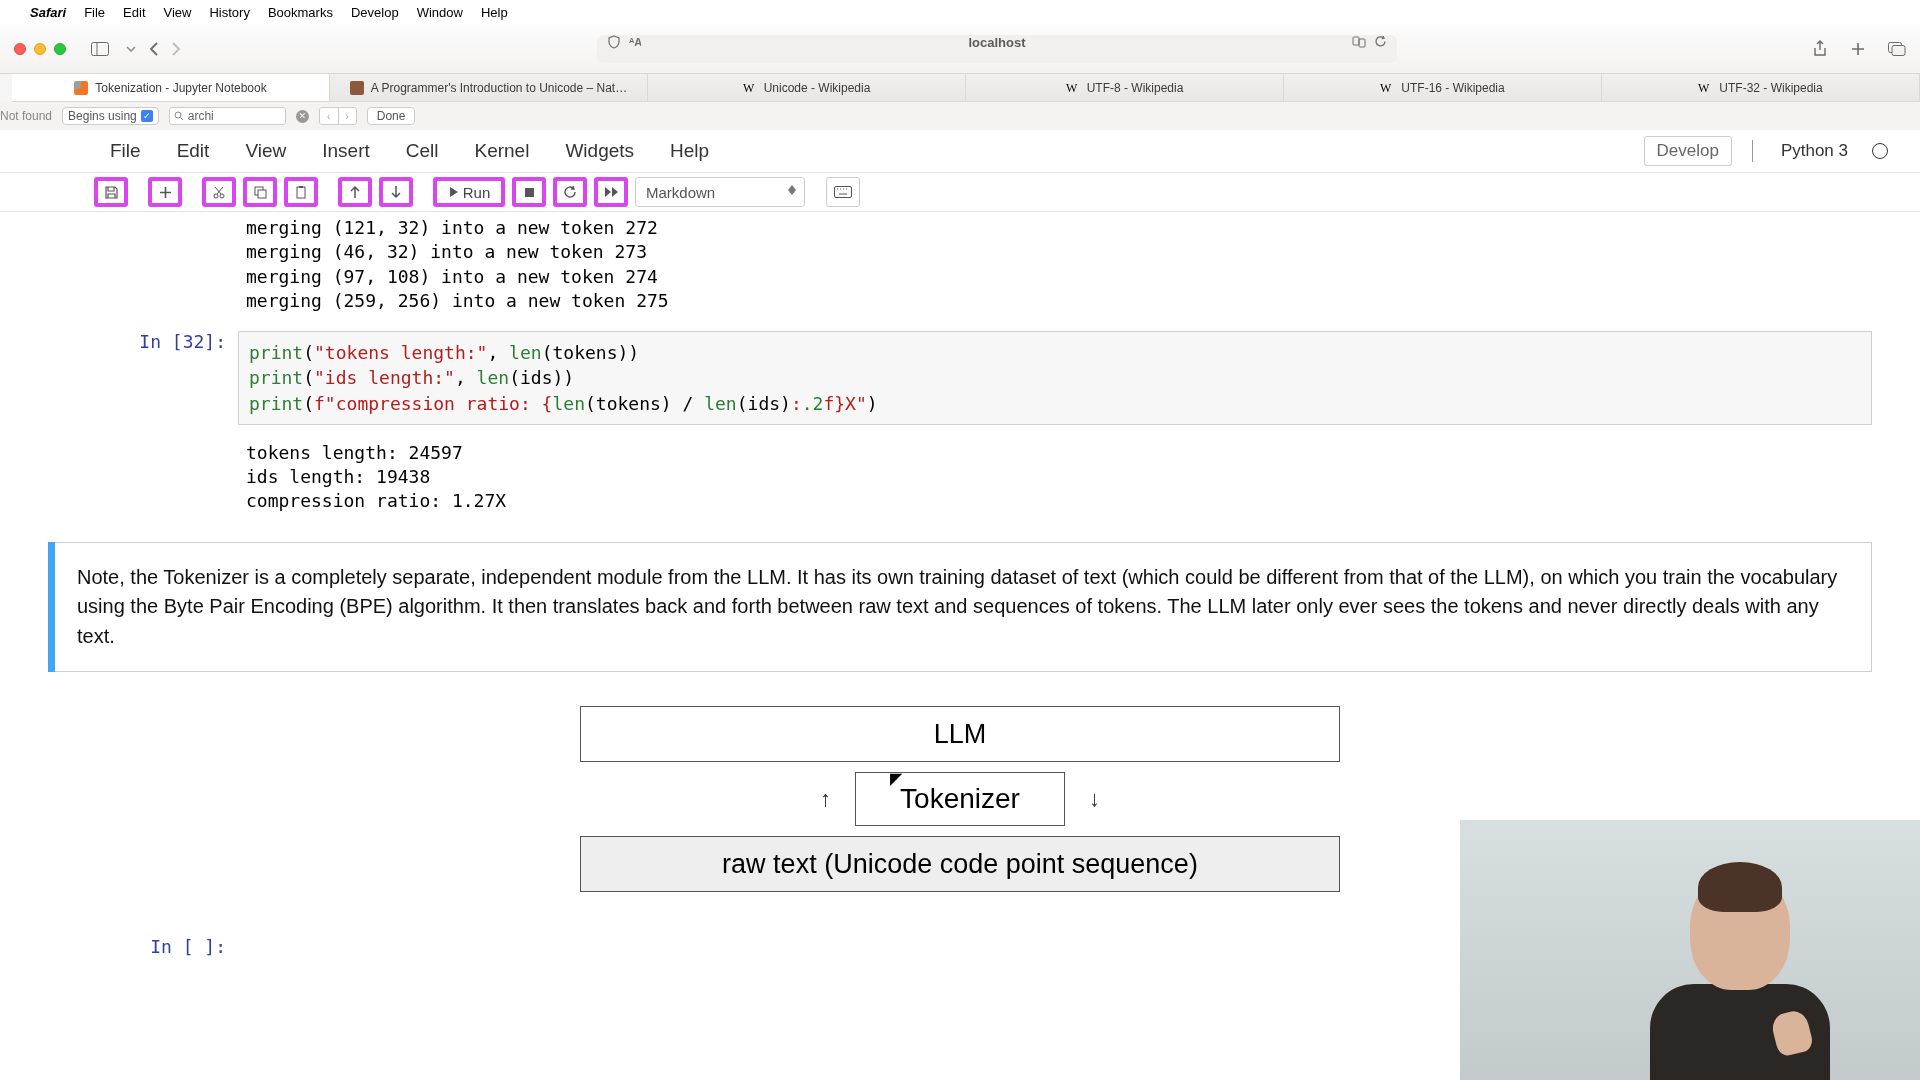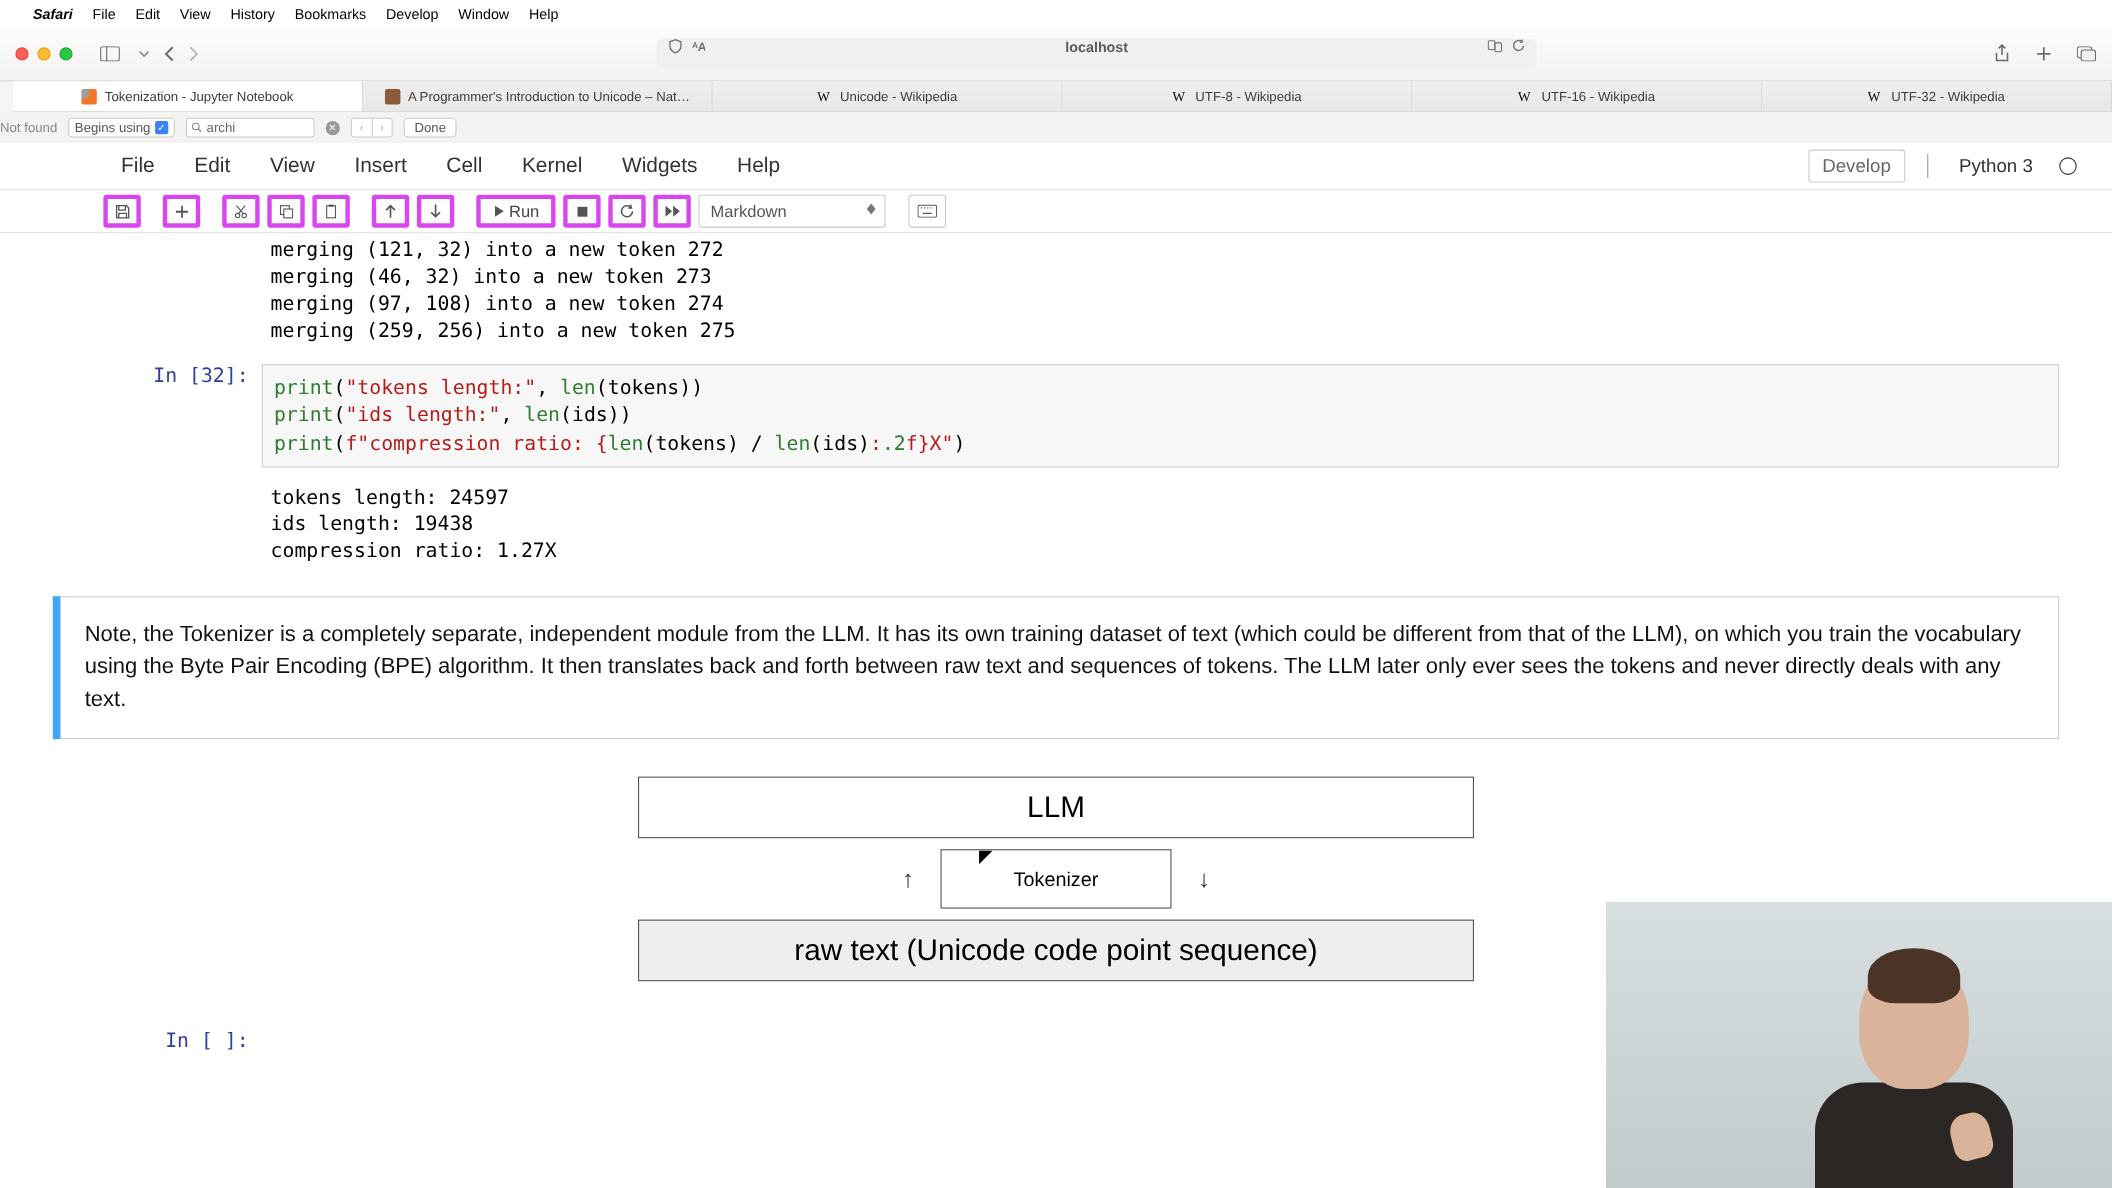--- a/index.html
+++ b/index.html
@@ -80,21 +80,21 @@
   .mdcell { display: flex; margin-top: 28px; }
   .mdborder { width: 7px; background: #42a5f5; }
   .mdcontent { flex: 1; border: 1px solid #cfcfcf; border-left: none; padding: 20px 22px; font-family: -apple-system, BlinkMacSystemFont, sans-serif; font-size: 20px; line-height: 1.48; color: #111; }
 
   
   .diagram { margin: 34px auto 0; width: 760px; display: flex; flex-direction: column; gap: 10px; align-items: center; font-family: -apple-system, BlinkMacSystemFont, sans-serif; position: relative; }
   .dbox { width: 760px; height: 56px; border: 1.5px solid #555; display: flex; align-items: center; justify-content: center; font-size: 27px; }
   .dbox.white { background: #fff; }
   .dbox.gray { background: #eee; }
   .drow { display: flex; align-items: center; gap: 24px; }
-  .dbox.small { width: 210px; height: 54px; font-size: 18px; background: #fff; }
+  .dbox.small { width: 210px; height: 54px; font-size: 28px; background: #fff; }
   .arrow-up, .arrow-down { font-size: 22px; color: #333; }
   .cursor { position: absolute; font-size: 16px; color: #000; }
 
   .emptyprompt { margin-top: 44px; display: flex; }
 
   
   .webcam { position: absolute; right: 0; bottom: 0; width: 460px; height: 260px; background: linear-gradient(135deg,#b9c4c8,#8b969a); display: flex; }
   .webcam .wall { flex: 1; background: linear-gradient(#d8dfe1,#c2cacc); }
   .webcam .person { position: absolute; right: 80px; bottom: 0; width: 200px; height: 210px; }
   .person .head { width: 100px; height: 120px; background: #d9b49a; border-radius: 48% 48% 42% 42%; margin: 0 auto; position: relative; }

